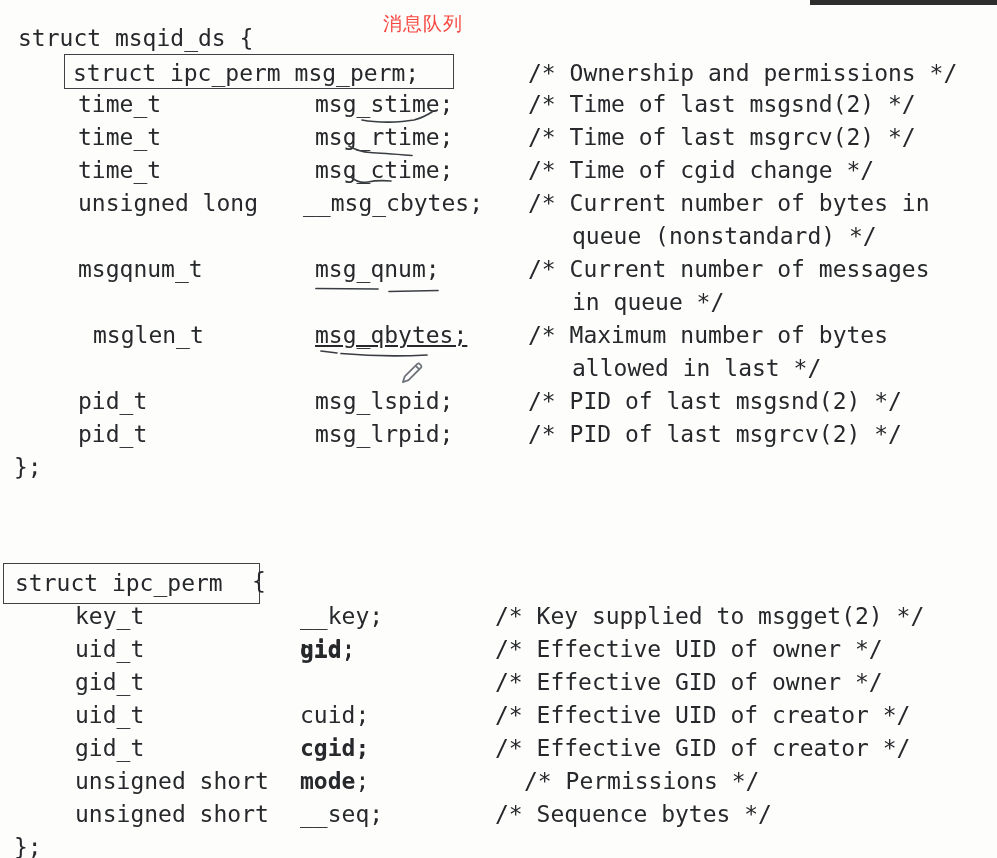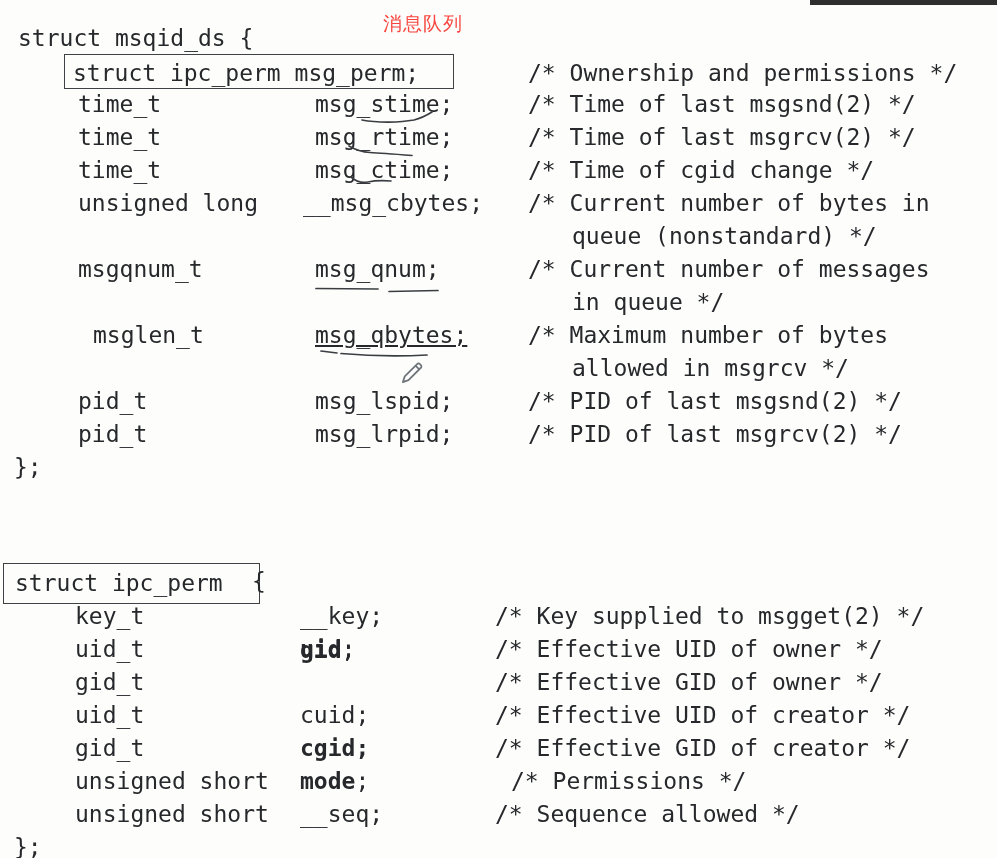--- a/index.html
+++ b/index.html
@@ -76,21 +76,21 @@
       <span class="code" style="left: 303px; top: 190px;">__msg_cbytes;</span>
       <span class="code" style="left: 528px; top: 190px;">/* Current number of bytes in</span>
       <span class="code" style="left: 572px; top: 223px;">queue (nonstandard) */</span>
       <span class="code" style="left: 78px; top: 256px;">msgqnum_t</span>
       <span class="code" style="left: 315px; top: 256px;">msg_qnum;</span>
       <span class="code" style="left: 528px; top: 256px;">/* Current number of messages</span>
       <span class="code" style="left: 572px; top: 289px;">in queue */</span>
       <span class="code" style="left: 78px; top: 322px; margin-left: 15px;">msglen_t</span>
       <span class="code" style="left: 315px; top: 322px; text-decoration: underline;">msg_qbytes;</span>
       <span class="code" style="left: 528px; top: 322px; text-align: right;">/* Maximum number of bytes</span>
-      <span class="code" style="left: 572px; top: 355px;">allowed in msgrcv */</span>
+      <span class="code" style="left: 572px; top: 355px;">allowed in last */</span>
       <span class="code" style="left: 78px; top: 388px;">pid_t</span>
       <span class="code" style="left: 315px; top: 388px;">msg_lspid;</span>
       <span class="code" style="left: 528px; top: 388px;">/* PID of last msgsnd(2) */</span>
       <span class="code" style="left: 78px; top: 421px;">pid_t</span>
       <span class="code" style="left: 315px; top: 421px;">msg_lrpid;</span>
       <span class="code" style="left: 528px; top: 421px;">/* PID of last msgrcv(2) */</span>
       <span class="code" style="left: 14px; top: 454px;">};</span>
       <span class="code" style="left: 15px; top: 570px;">struct ipc_perm</span>
       <span class="code" style="left: 252px; top: 568px;">{</span>
       <span class="code" style="left: 75px; top: 603px;">key_t</span>
@@ -103,24 +103,24 @@
       <span class="code" style="left: 300px; top: 637px;"><b>gid</b>;</span>
       <span class="code" style="left: 495px; top: 669px;">/* Effective GID of owner */</span>
       <span class="code" style="left: 75px; top: 702px;">uid_t</span>
       <span class="code" style="left: 300px; top: 702px;">cuid;</span>
       <span class="code" style="left: 495px; top: 702px;">/* Effective UID of creator */</span>
       <span class="code" style="left: 75px; top: 735px;">gid_t</span>
       <span class="code" style="left: 300px; top: 735px; font-weight: bold;">cgid;</span>
       <span class="code" style="left: 495px; top: 735px;">/* Effective GID of creator */</span>
       <span class="code" style="left: 75px; top: 768px;">unsigned short</span>
       <span class="code" style="left: 300px; top: 768px;"><b>mode</b>;</span>
-      <span class="code" style="left: 511px; top: 768px;">/* Permissions */</span>
+      <span class="code" style="left: 524px; top: 768px;">/* Permissions */</span>
       <span class="code" style="left: 75px; top: 801px;">unsigned short</span>
       <span class="code" style="left: 300px; top: 801px;">__seq;</span>
-      <span class="code" style="left: 495px; top: 801px;">/* Sequence allowed */</span>
+      <span class="code" style="left: 495px; top: 801px;">/* Sequence bytes */</span>
       <span class="code" style="left: 14px; top: 834px;">};</span>
     </div>
 
   <svg class="ink-layer" viewBox="0 0 997 858" xmlns="http://www.w3.org/2000/svg">
     <g fill="none" stroke="#3a3e42" stroke-width="1.7" stroke-linecap="round" id="ink-group">
       <path d="M362,120 C378,123 400,122.5 414,120 C422,118 428,114.5 432,112"></path>
       <path d="M349,146 Q359,152 370,152.5 T412,155.5"></path>
       <path d="M351,177 Q359,184 368,182 T391,181"></path>
       <path d="M316,288.5 L378,289"></path>
       <path d="M389,291.5 L438,290.5"></path>

